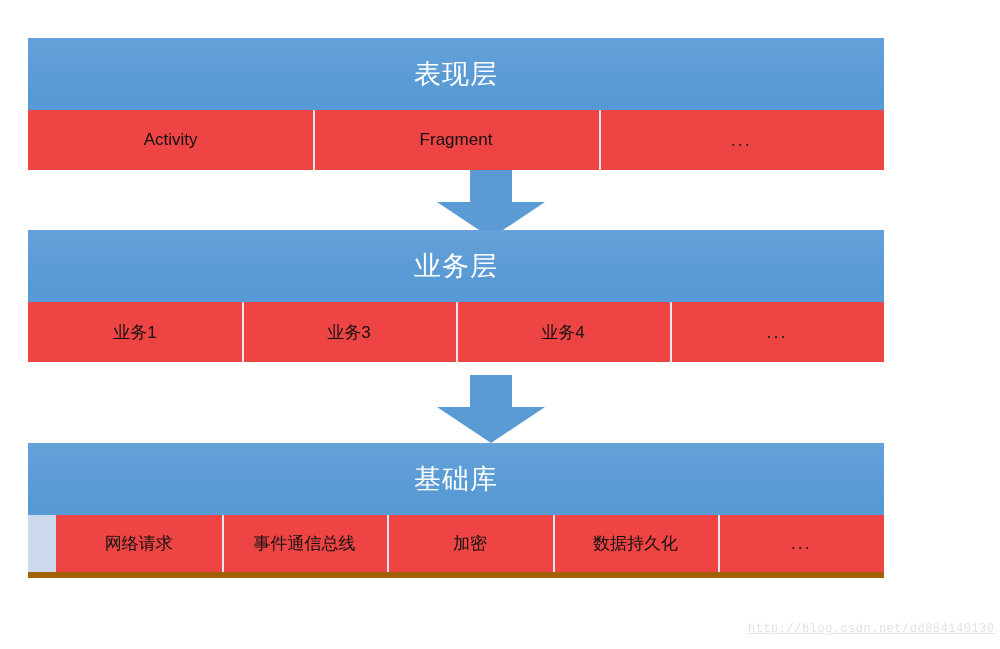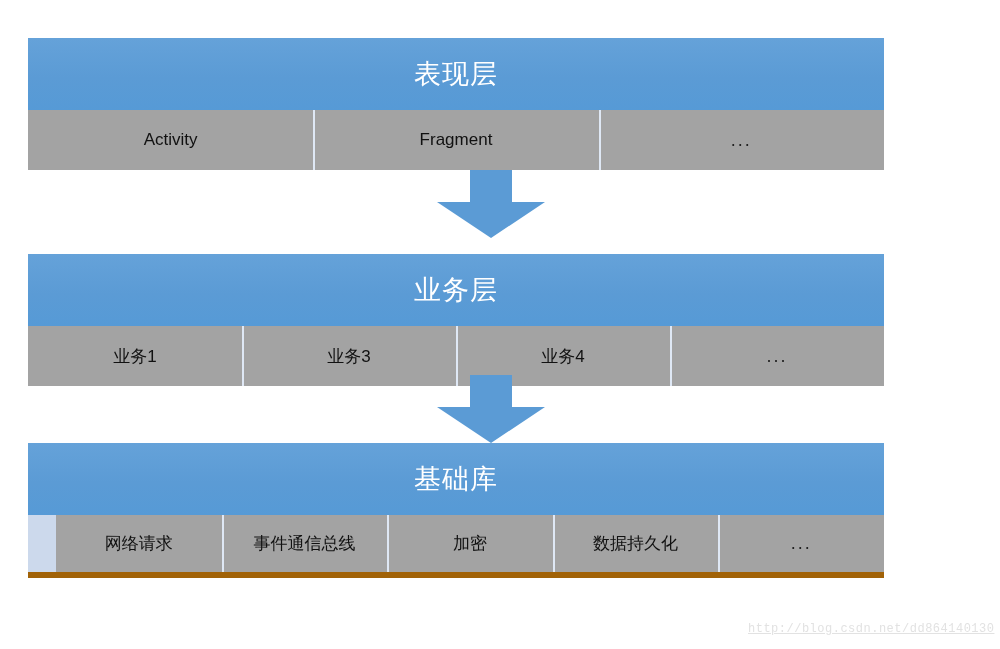--- a/index.html
+++ b/index.html
@@ -56,42 +56,42 @@
   }
 
   .cell {
     flex: 1 1 0;
     display: flex;
     align-items: center;
     justify-content: center;
     font-size: 17px;
     color: #111111;
     position: relative;
-    background: #a3a3a3;
+    background: #ef4444;
   }
 
   .cell + .cell::before {
     content: "";
     position: absolute;
     left: 0;
     top: 0;
     bottom: 0;
     width: 2px;
     background: #dfe8f5;
   }
 
   .cell.ellipsis {
     font-size: 18px;
     letter-spacing: 2px;
     color: #222222;
   }
 
   
   #layer-presentation { top: 38px; }
-  #layer-business     { top: 254px; }
+  #layer-business     { top: 230px; }
   #layer-foundation   { top: 443px; }
 
   
   .arrow {
     position: absolute;
     left: 437px;
     width: 108px;
     height: 68px;
   }
   #arrow-presentation-to-business { top: 170px; }

